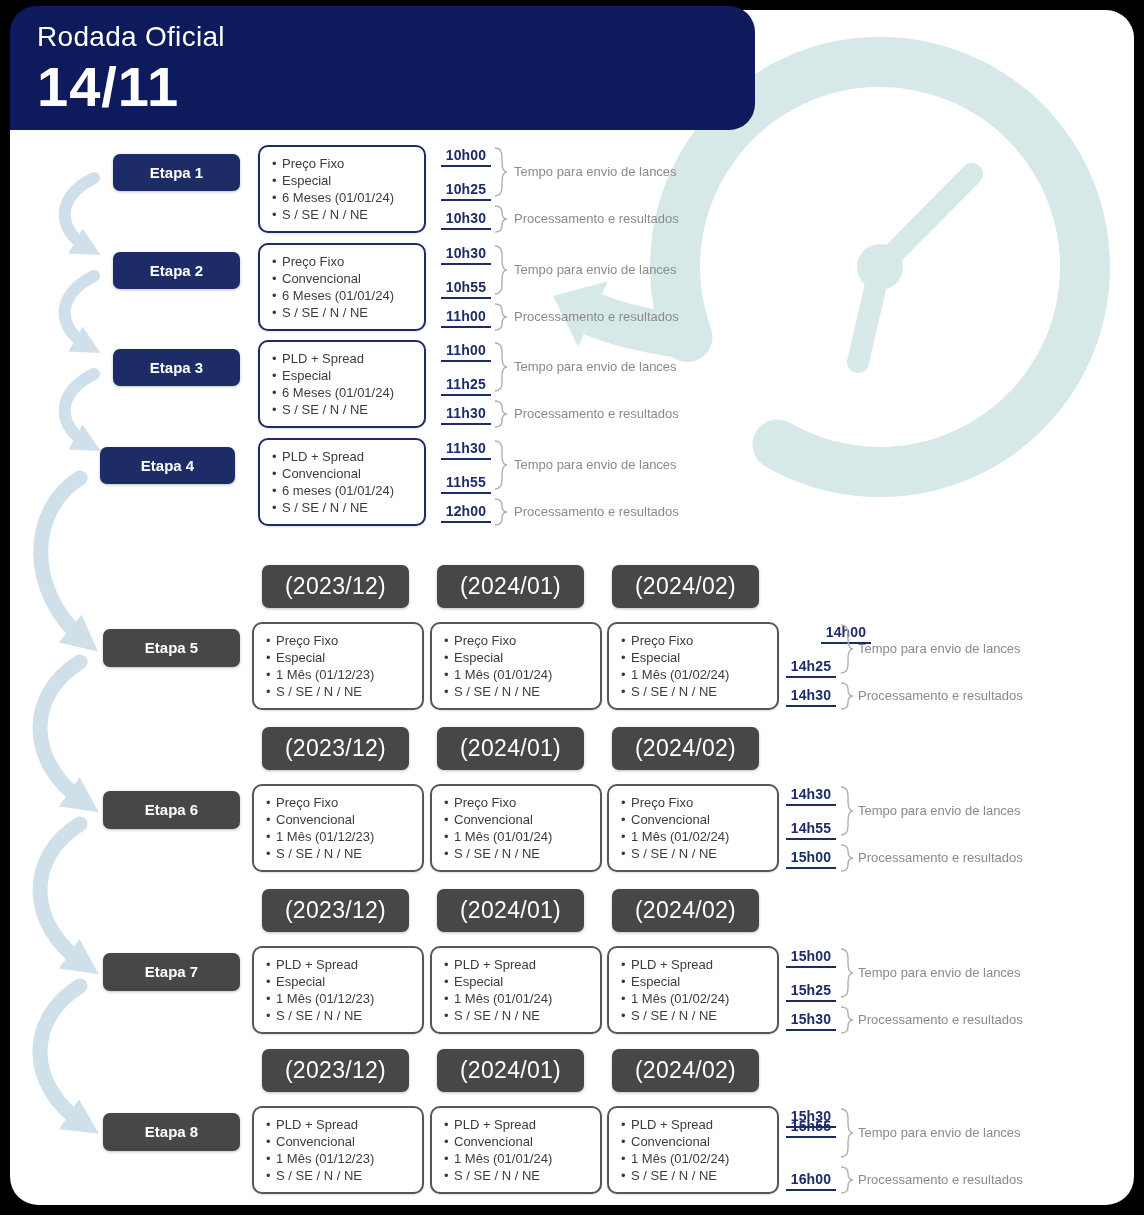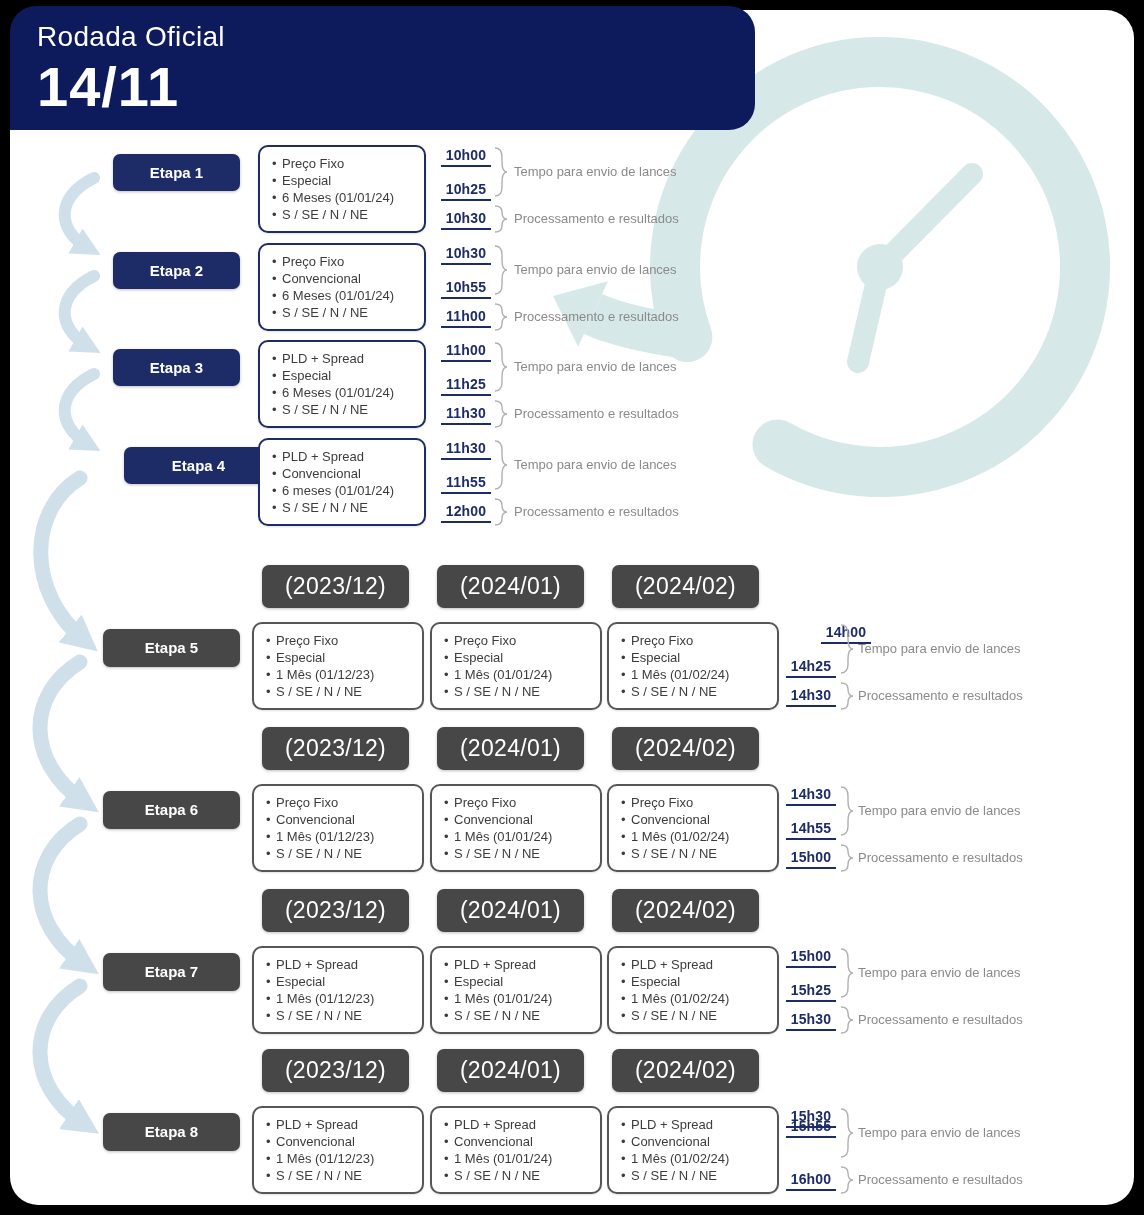--- a/index.html
+++ b/index.html
@@ -145,21 +145,21 @@
       <div class="time" style="left: 441px; top: 376px; width: 50px;">11h25</div>
       <div class="time" style="left: 441px; top: 405px; width: 50px;">11h30</div>
       <div class="brace" style="left: 494px; top: 342px; width: 14px; height: 50px;"><svg width="14" height="50" viewBox="0 0 14 50" style="overflow:visible">
           <path d="M1 1 Q8 1 8 10 L8 15 Q8 25 13 25 Q8 25 8 35 L8 40 Q8 49 1 49" fill="none" stroke="#b0b0b0" stroke-width="1.4"></path>
         </svg></div>
       <div class="brace" style="left: 494px; top: 400px; width: 14px; height: 28px;"><svg width="14" height="28" viewBox="0 0 14 28" style="overflow:visible">
           <path d="M1 1 Q8 1 8 7 L8 7 Q8 14 13 14 Q8 14 8 21 L8 21 Q8 27 1 27" fill="none" stroke="#b0b0b0" stroke-width="1.4"></path>
         </svg></div>
       <div class="annotation" style="left: 514px; top: 359px;">Tempo para envio de lances</div>
       <div class="annotation" style="left: 514px; top: 406px;">Processamento e resultados</div>
-      <div class="etapa-label navy" style="left: 124px; top: 447px; width: 149px; height: 37px; line-height: 37px;">Etapa 4</div>
+      <div class="etapa-label navy" style="left: 100px; top: 447px; width: 135px; height: 37px; line-height: 37px;">Etapa 4</div>
       <div class="box navy-border" style="left: 258px; top: 438px; width: 168px; height: 88px;">
         <div class="box-line">PLD + Spread</div>
         <div class="box-line">Convencional</div>
         <div class="box-line">6 meses (01/01/24)</div>
         <div class="box-line">S / SE / N / NE</div>
       </div>
       <div class="time" style="left: 441px; top: 440px; width: 50px;">11h30</div>
       <div class="time" style="left: 441px; top: 474px; width: 50px;">11h55</div>
       <div class="time" style="left: 441px; top: 503px; width: 50px;">12h00</div>
       <div class="brace" style="left: 494px; top: 440px; width: 14px; height: 50px;"><svg width="14" height="50" viewBox="0 0 14 50" style="overflow:visible">

